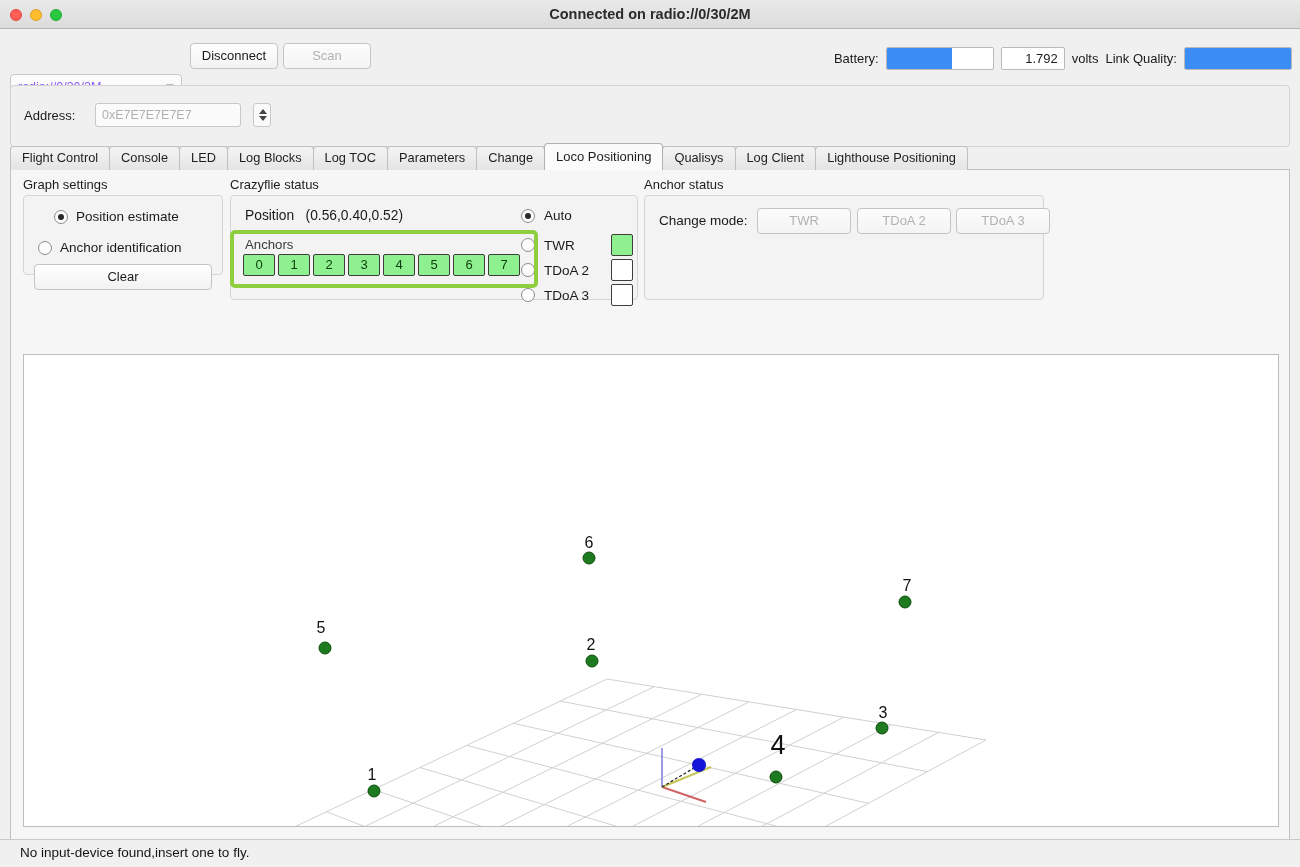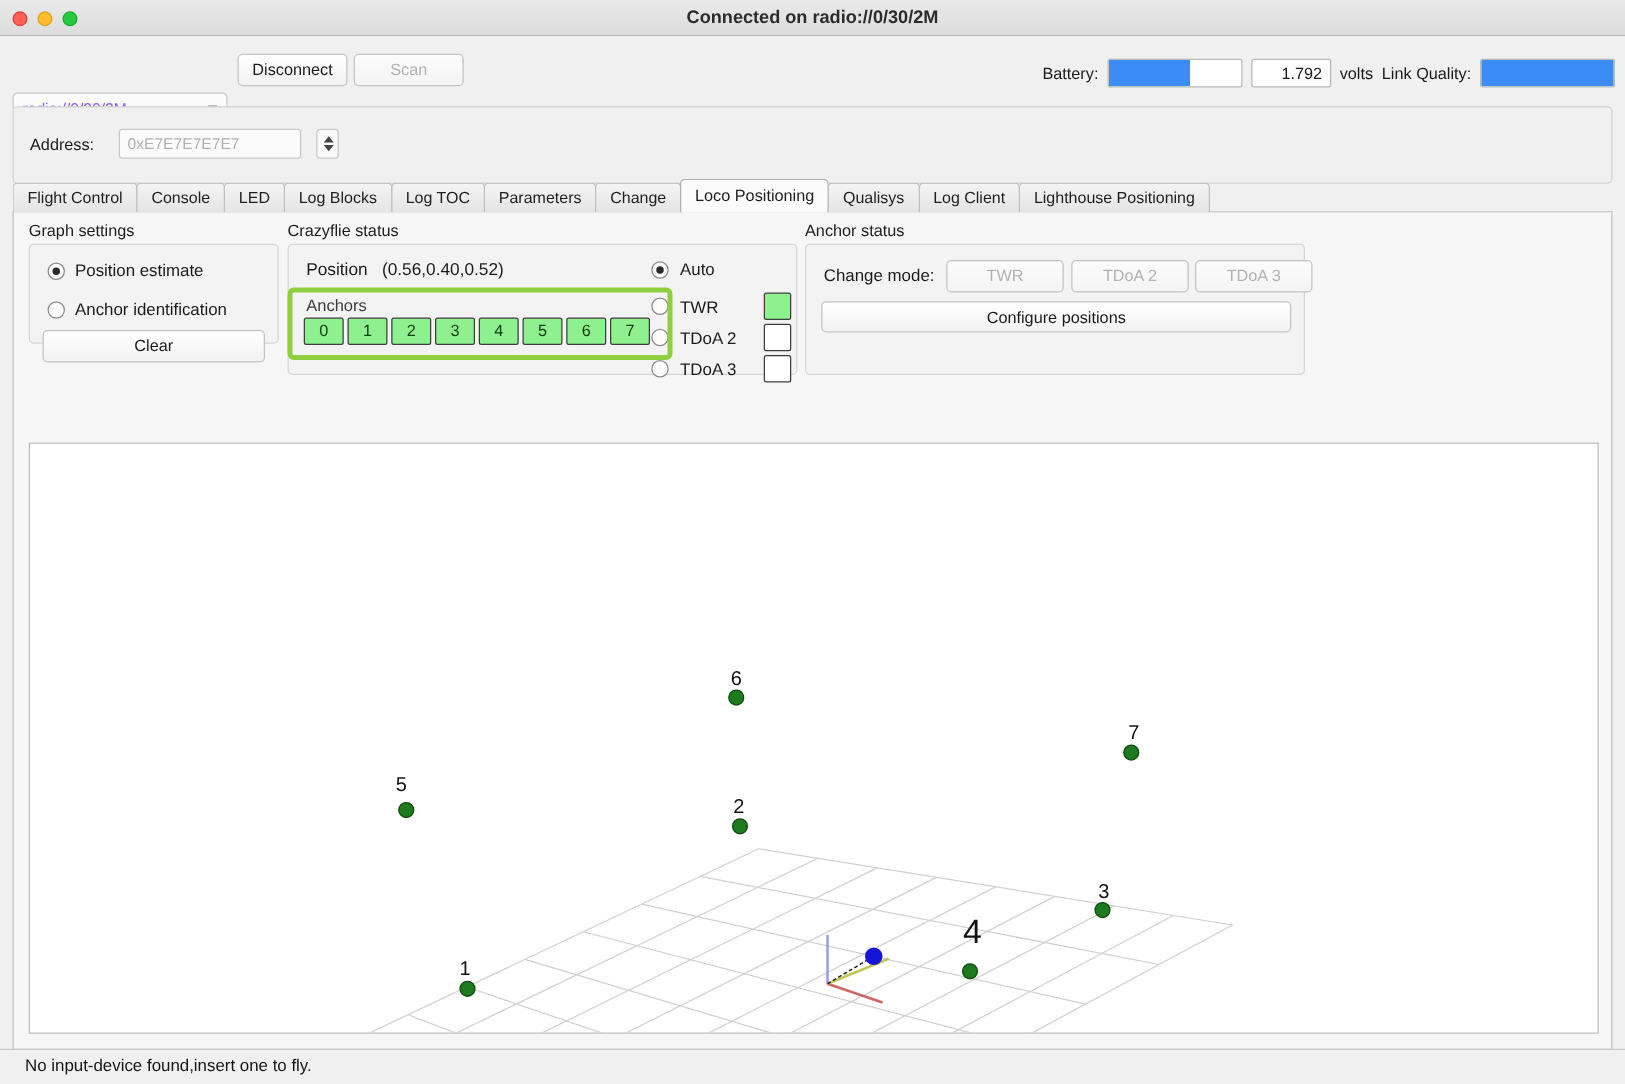--- a/index.html
+++ b/index.html
@@ -128,21 +128,21 @@
   #gb-graph{ left:12px; top:25px; width:200px; height:80px; }
   .radio-row{ position:absolute; display:flex; align-items:center; gap:8px; font-size:13.5px; }
   .radio{
     width:14px;height:14px;border-radius:50%;
     border:1px solid #8c8c8c; background:#fcfcfc; position:relative; flex:none;
   }
   .radio.on::after{
     content:""; position:absolute; left:3px; top:3px; width:6px; height:6px;
     border-radius:50%; background:#2a2a2a;
   }
-  #rb-pos{ left:14px; top:13px; }
+  #rb-pos{ left:30px; top:13px; }
   #rb-anchor{ left:14px; top:44px; }
   #btn-clear{ position:absolute; left:10px; top:68px; width:178px; }
 
   
   #cap-cf{ left:219px; top:7px; }
   #gb-cf{ left:219px; top:25px; width:408px; height:105px; }
   #cf-position{ position:absolute; left:14px; top:12px; font-size:13.8px; }
   #cf-anchors-label{ position:absolute; left:14px; top:41px; font-size:13.2px; color:#3a3a3a; }
   #cf-chips{ position:absolute; left:12px; top:58px; display:flex; gap:3px; }
   .chip{
@@ -308,21 +308,20 @@
     </div>
 
     <div id="highlight"></div>
 
     <div class="caption" id="cap-anchor">Anchor status</div>
     <div class="groupbox" id="gb-anchor">
       <span id="change-mode-label">Change mode:</span>
       <div class="pushbtn disabled" id="btn-twr">TWR</div>
       <div class="pushbtn disabled" id="btn-tdoa2">TDoA 2</div>
       <div class="pushbtn disabled" id="btn-tdoa3">TDoA 3</div>
-      <div class="pushbtn" id="btn-config">Configure positions</div>
     </div>
 
     <div id="plot">
       <svg id="plot-svg" width="1254" height="471" viewBox="0 0 1254 471">
         <g id="grid-layer">
             <line x1="209.0" y1="501.0" x2="492.0" y2="638.0" stroke="#d0d0d0" stroke-width="1"></line>
             <line x1="209.0" y1="501.0" x2="583.0" y2="324.0" stroke="#d0d0d0" stroke-width="1"></line>
             <line x1="255.8" y1="478.9" x2="550.8" y2="606.4" stroke="#d0d0d0" stroke-width="1"></line>
             <line x1="244.4" y1="518.1" x2="630.4" y2="331.6" stroke="#d0d0d0" stroke-width="1"></line>
             <line x1="302.5" y1="456.8" x2="609.5" y2="574.8" stroke="#d0d0d0" stroke-width="1"></line>

